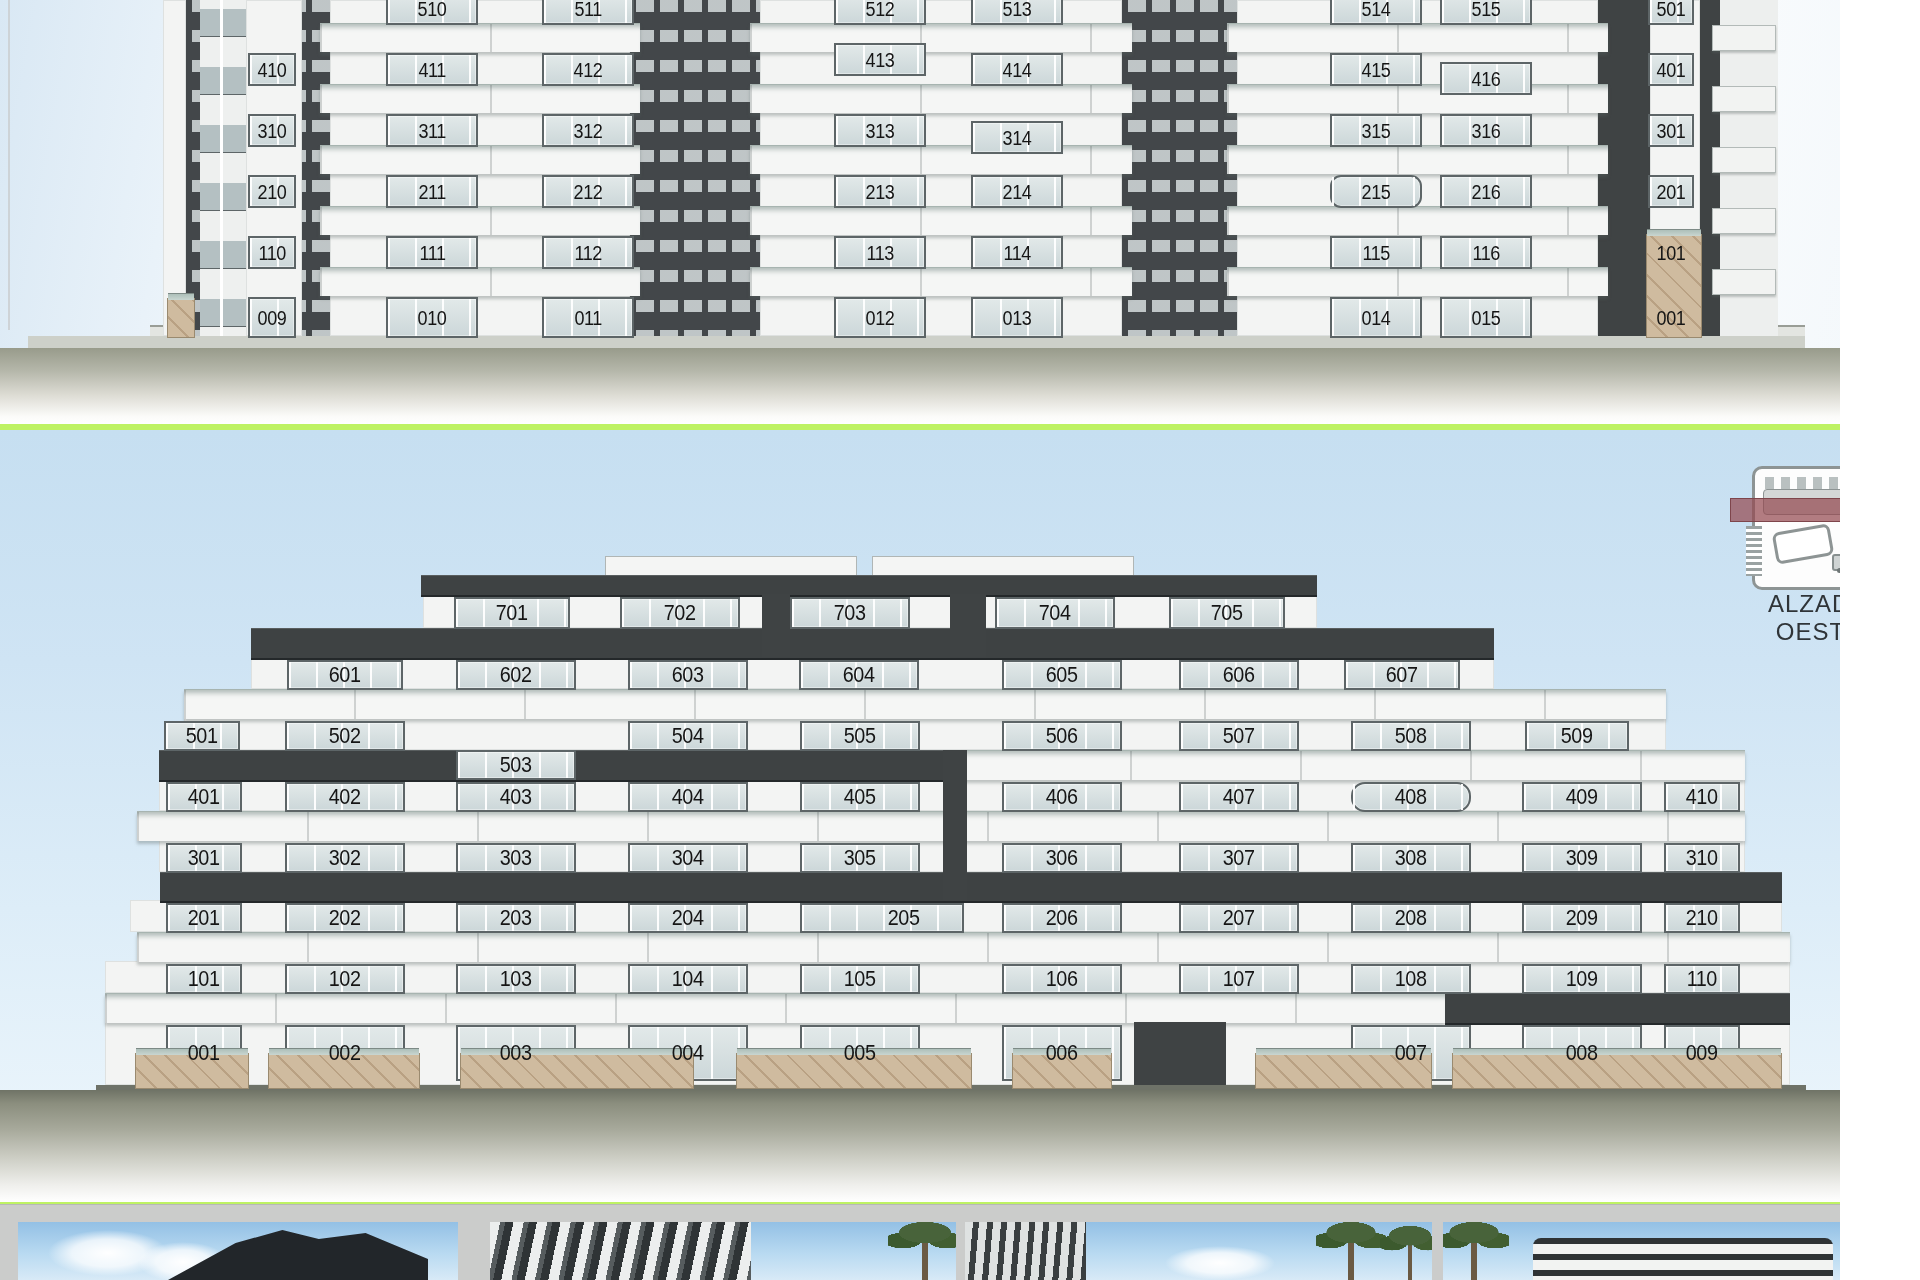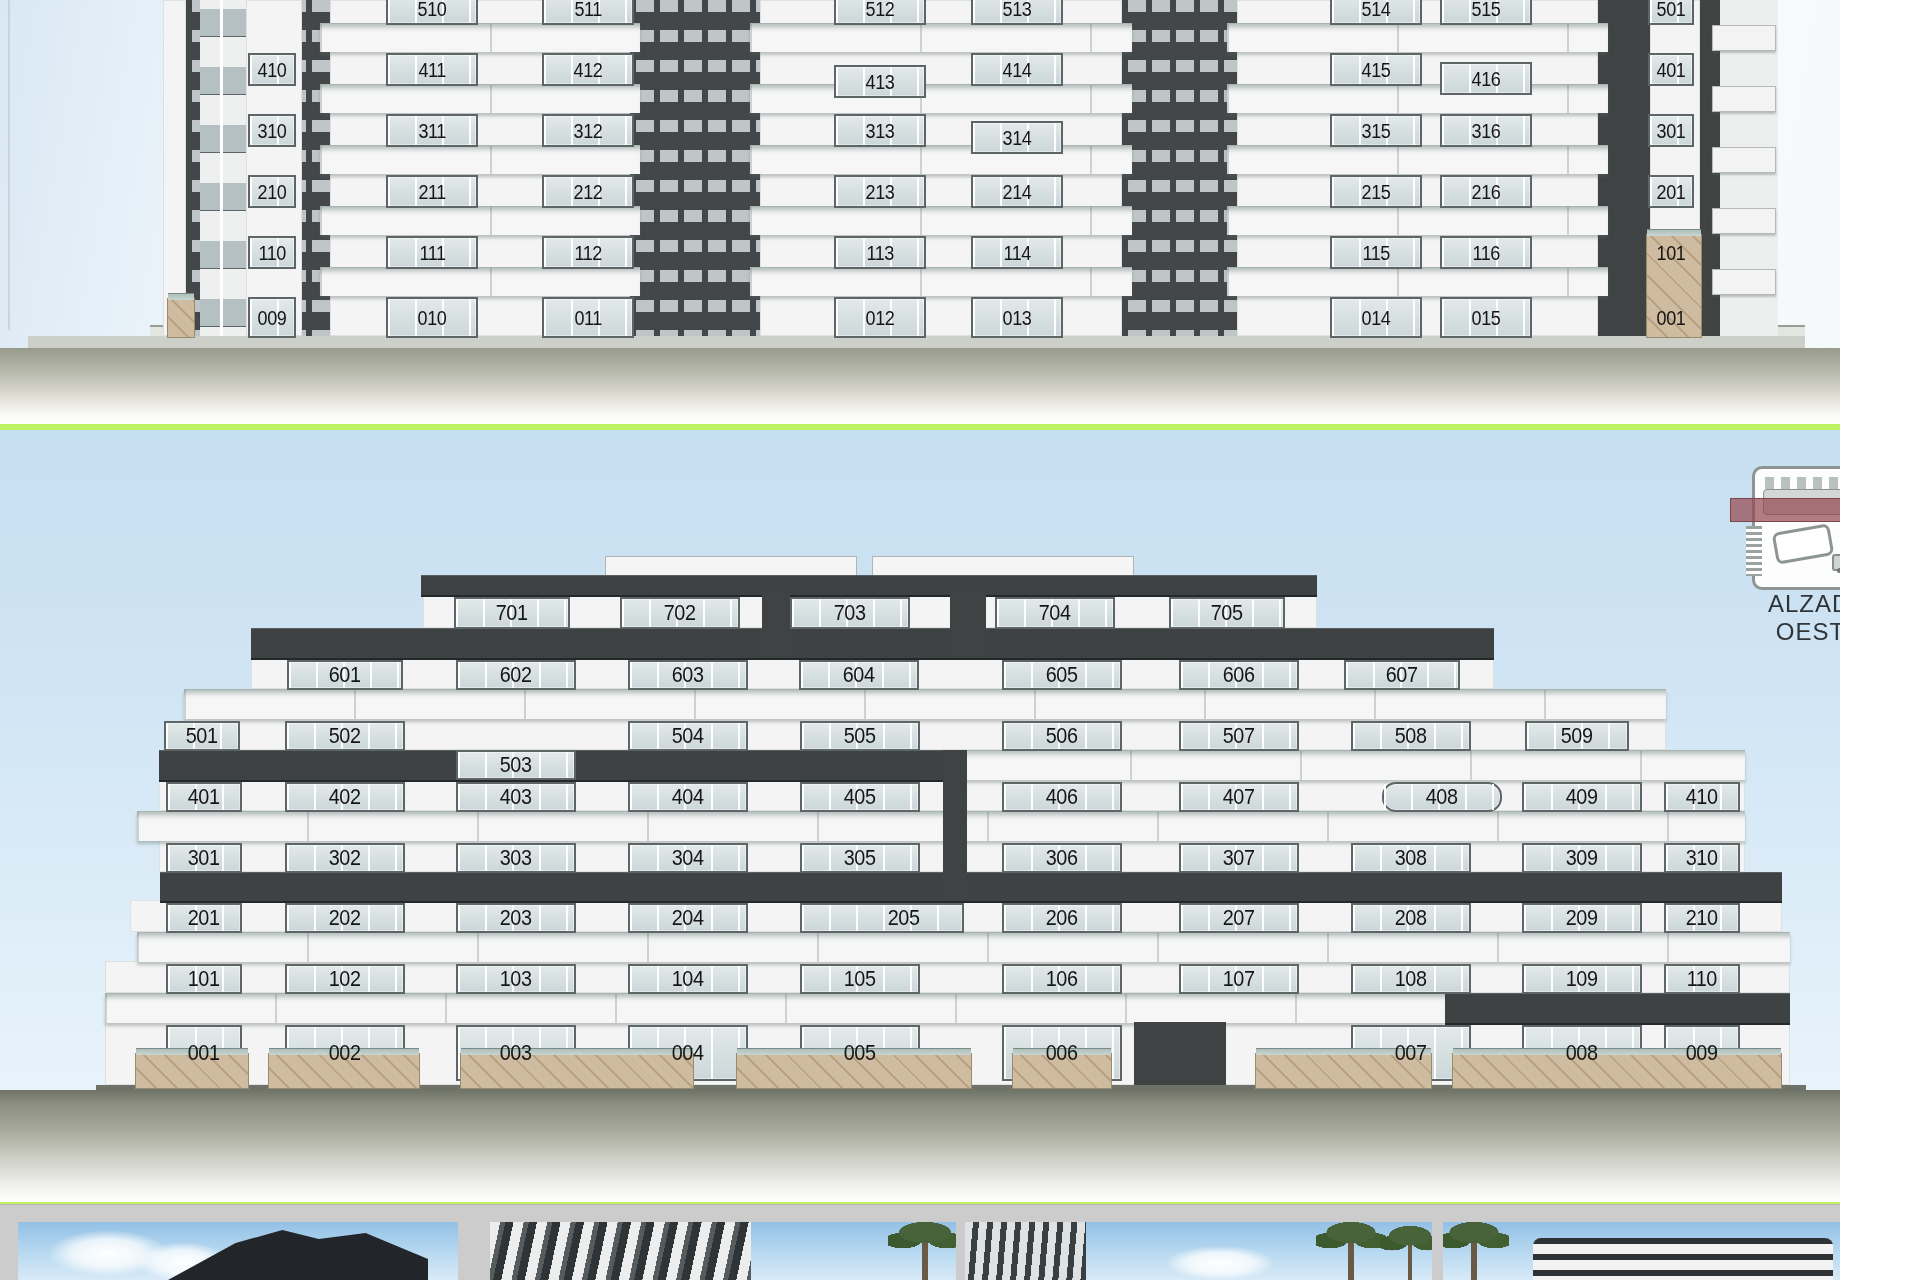--- a/index.html
+++ b/index.html
@@ -161,21 +161,21 @@
       </div>
       <div class="abs win" style="left: 248px; top: 53px; width: 44px; height: 29px;">
         <span class="unum e-size">410</span>
       </div>
       <div class="abs win" style="left: 386px; top: 53px; width: 88px; height: 29px;">
         <span class="unum e-size">411</span>
       </div>
       <div class="abs win" style="left: 542px; top: 53px; width: 88px; height: 29px;">
         <span class="unum e-size">412</span>
       </div>
-      <div class="abs win" style="left: 834px; top: 65px; width: 88px; height: 29px;">
+      <div class="abs win" style="left: 834px; top: 43px; width: 88px; height: 29px;">
         <span class="unum e-size">413</span>
       </div>
       <div class="abs win" style="left: 971px; top: 53px; width: 88px; height: 29px;">
         <span class="unum e-size">414</span>
       </div>
       <div class="abs win" style="left: 1330px; top: 53px; width: 88px; height: 29px;">
         <span class="unum e-size">415</span>
       </div>
       <div class="abs win" style="left: 1440px; top: 62px; width: 88px; height: 29px; justify-content: center;">
         <span class="unum e-size">416</span>
@@ -215,21 +215,21 @@
       </div>
       <div class="abs win" style="left: 542px; top: 175px; width: 88px; height: 29px;">
         <span class="unum e-size">212</span>
       </div>
       <div class="abs win" style="left: 834px; top: 175px; width: 88px; height: 29px;">
         <span class="unum e-size">213</span>
       </div>
       <div class="abs win" style="left: 971px; top: 175px; width: 88px; height: 29px;">
         <span class="unum e-size">214</span>
       </div>
-      <div class="abs win" style="left: 1330px; top: 175px; width: 88px; height: 29px;">
+      <div class="abs win" style="left: 1330px; top: 175px; width: 88px; height: 29px; border-radius: 11px;">
         <span class="unum e-size">215</span>
       </div>
       <div class="abs win" style="left: 1440px; top: 175px; width: 88px; height: 29px;">
         <span class="unum e-size">216</span>
       </div>
       <div class="abs win" style="left: 1648px; top: 175px; width: 42px; height: 29px;">
         <span class="unum e-size">201</span>
       </div>
       <div class="abs win" style="left: 248px; top: 236px; width: 44px; height: 29px;">
         <span class="unum e-size">110</span>
@@ -381,21 +381,21 @@
       </div>
       <div class="abs win" style="left: 800px; top: 782px; width: 116px; height: 26px;">
         <span class="unum w-size">405</span>
       </div>
       <div class="abs win" style="left: 1002px; top: 782px; width: 116px; height: 26px;">
         <span class="unum w-size">406</span>
       </div>
       <div class="abs win" style="left: 1179px; top: 782px; width: 116px; height: 26px;">
         <span class="unum w-size">407</span>
       </div>
-      <div class="abs win" style="left: 1382px; top: 782px; width: 116px; height: 26px; border-radius: 14px;">
+      <div class="abs win" style="left: 1351px; top: 782px; width: 116px; height: 26px; border-radius: 14px;">
         <span class="unum w-size">408</span>
       </div>
       <div class="abs win" style="left: 1522px; top: 782px; width: 116px; height: 26px;">
         <span class="unum w-size">409</span>
       </div>
       <div class="abs win" style="left: 1664px; top: 782px; width: 72px; height: 26px;">
         <span class="unum w-size">410</span>
       </div>
       <div class="abs win" style="left: 166px; top: 843px; width: 72px; height: 26px;">
         <span class="unum w-size">301</span>

